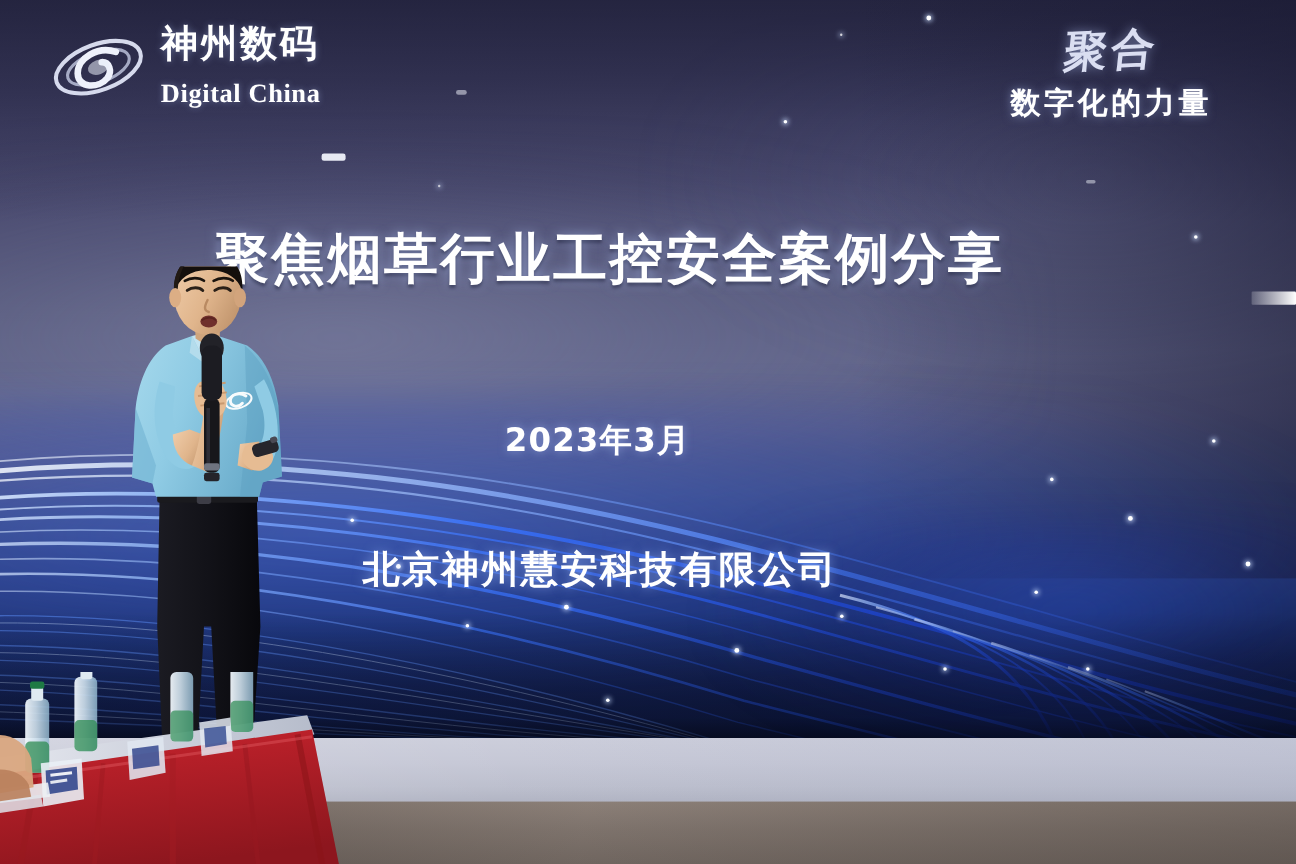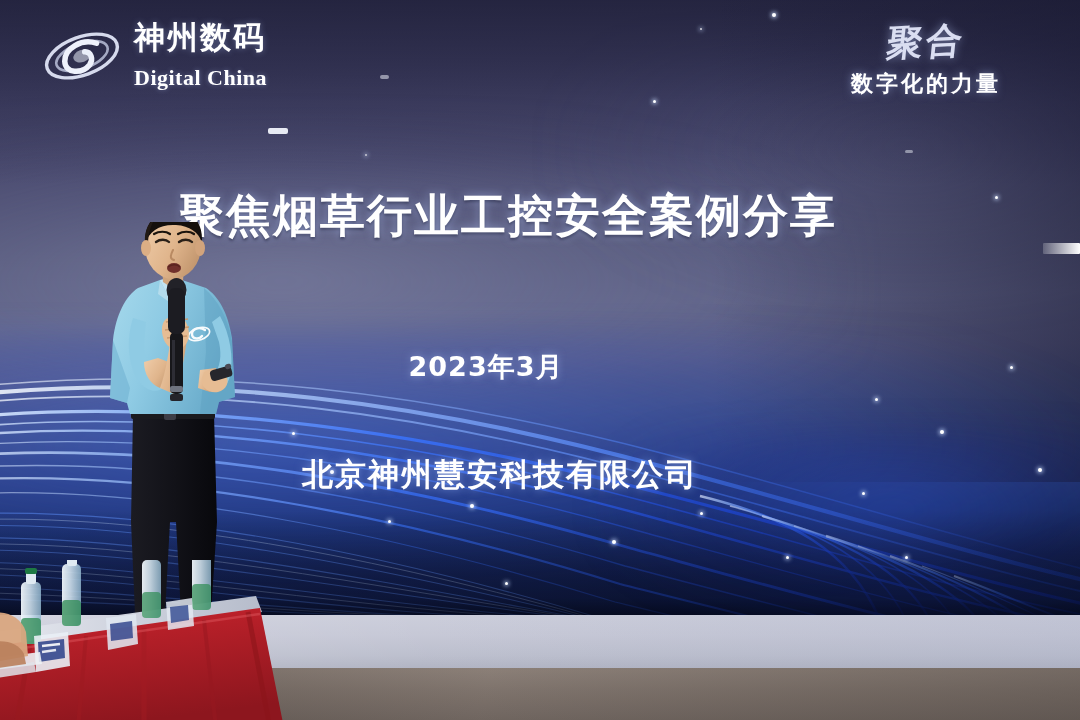--- a/index.html
+++ b/index.html
@@ -141,20 +141,21 @@
     position: absolute;
     left: 0; top: 349px;
     width: 972px;
     text-align: center;
     font-family: "DejaVu Sans", "Liberation Sans", sans-serif;
     font-weight: bold;
     font-size: 27px;
     color: #ffffff;
     text-shadow: 0 0 8px rgba(180,200,255,0.5);
     letter-spacing: 1px;
+    padding-left: 12px;
   }
   .slide-company {
     position: absolute;
     left: 0; top: 454px;
     width: 1000px;
     text-align: center;
     font-family: "DejaVu Sans", "Liberation Sans", sans-serif;
     font-weight: bold;
     font-size: 31px;
     color: #ffffff;
@@ -203,21 +204,21 @@
     font-size: 36px;
     color: #e8ecff;
     letter-spacing: 3px;
     transform: skewX(-9deg) rotate(-3deg);
     text-shadow: 0 0 9px rgba(190,205,255,0.55);
     opacity: 0.93;
   }
   .slogan-sub {
     font-family: "DejaVu Sans", "Liberation Sans", sans-serif;
     font-weight: bold;
-    font-size: 22px;
+    font-size: 25px;
     color: #ffffff;
     letter-spacing: 3px;
     margin-top: 2px;
     text-shadow: 0 0 8px rgba(180,200,255,0.5);
   }
 
   
   .edge-light {
     position: absolute;
     left: 1043px; top: 243px;

